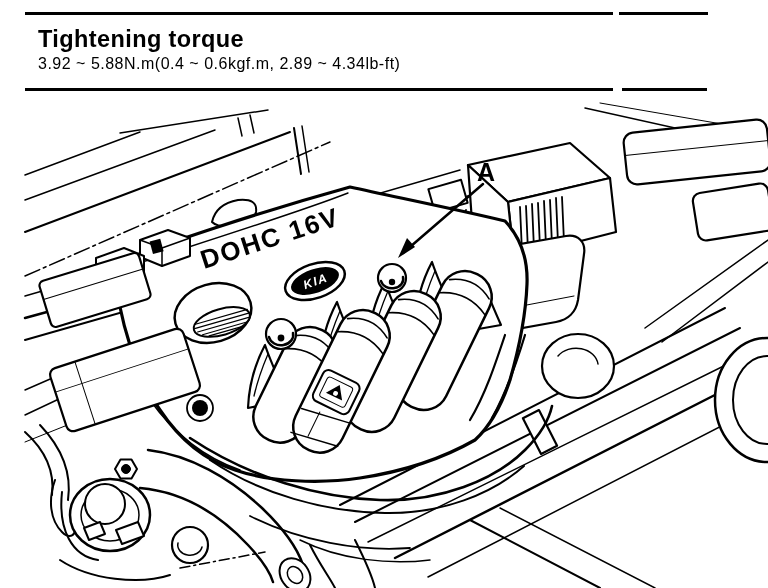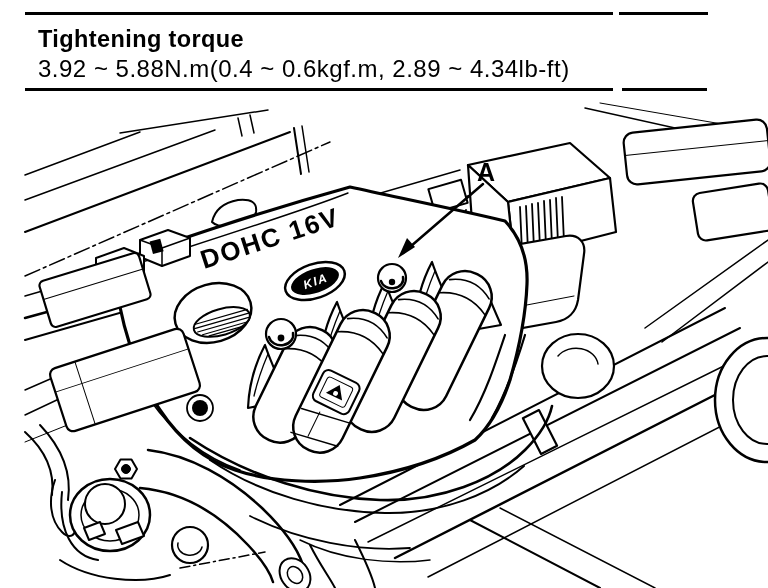--- a/index.html
+++ b/index.html
@@ -1,20 +1,20 @@
 <!DOCTYPE html>
 <html><head>
 <meta charset="utf-8">
 <style>
   html,body{margin:0;padding:0;background:#fff;}
   #page{position:relative;width:768px;height:588px;background:#fff;overflow:hidden;
         font-family:"Liberation Sans",sans-serif;color:#000;text-decoration:underline;}
   .rule{position:absolute;background:#000;}
   #title{position:absolute;left:38px;top:26px;font-size:23.5px;font-weight:bold;letter-spacing:.4px;}
-  #spec{position:absolute;left:38px;top:55px;font-size:24px;letter-spacing:.5px;}
+  #spec{position:absolute;left:38px;top:55px;font-size:16px;letter-spacing:.5px;}
 </style>
 </head>
 <body>
 
 <div id="page">
   <div class="rule" style="left:25px;top:12px;width:588px;height:3px;"></div>
   <div class="rule" style="left:619px;top:12px;width:89px;height:3px;"></div>
   <div id="title">Tightening torque</div>
   <div id="spec">3.92 ~ 5.88N.m(0.4 ~ 0.6kgf.m, 2.89 ~ 4.34lb-ft)</div>
   <div class="rule" style="left:25px;top:88px;width:588px;height:3px;"></div>

